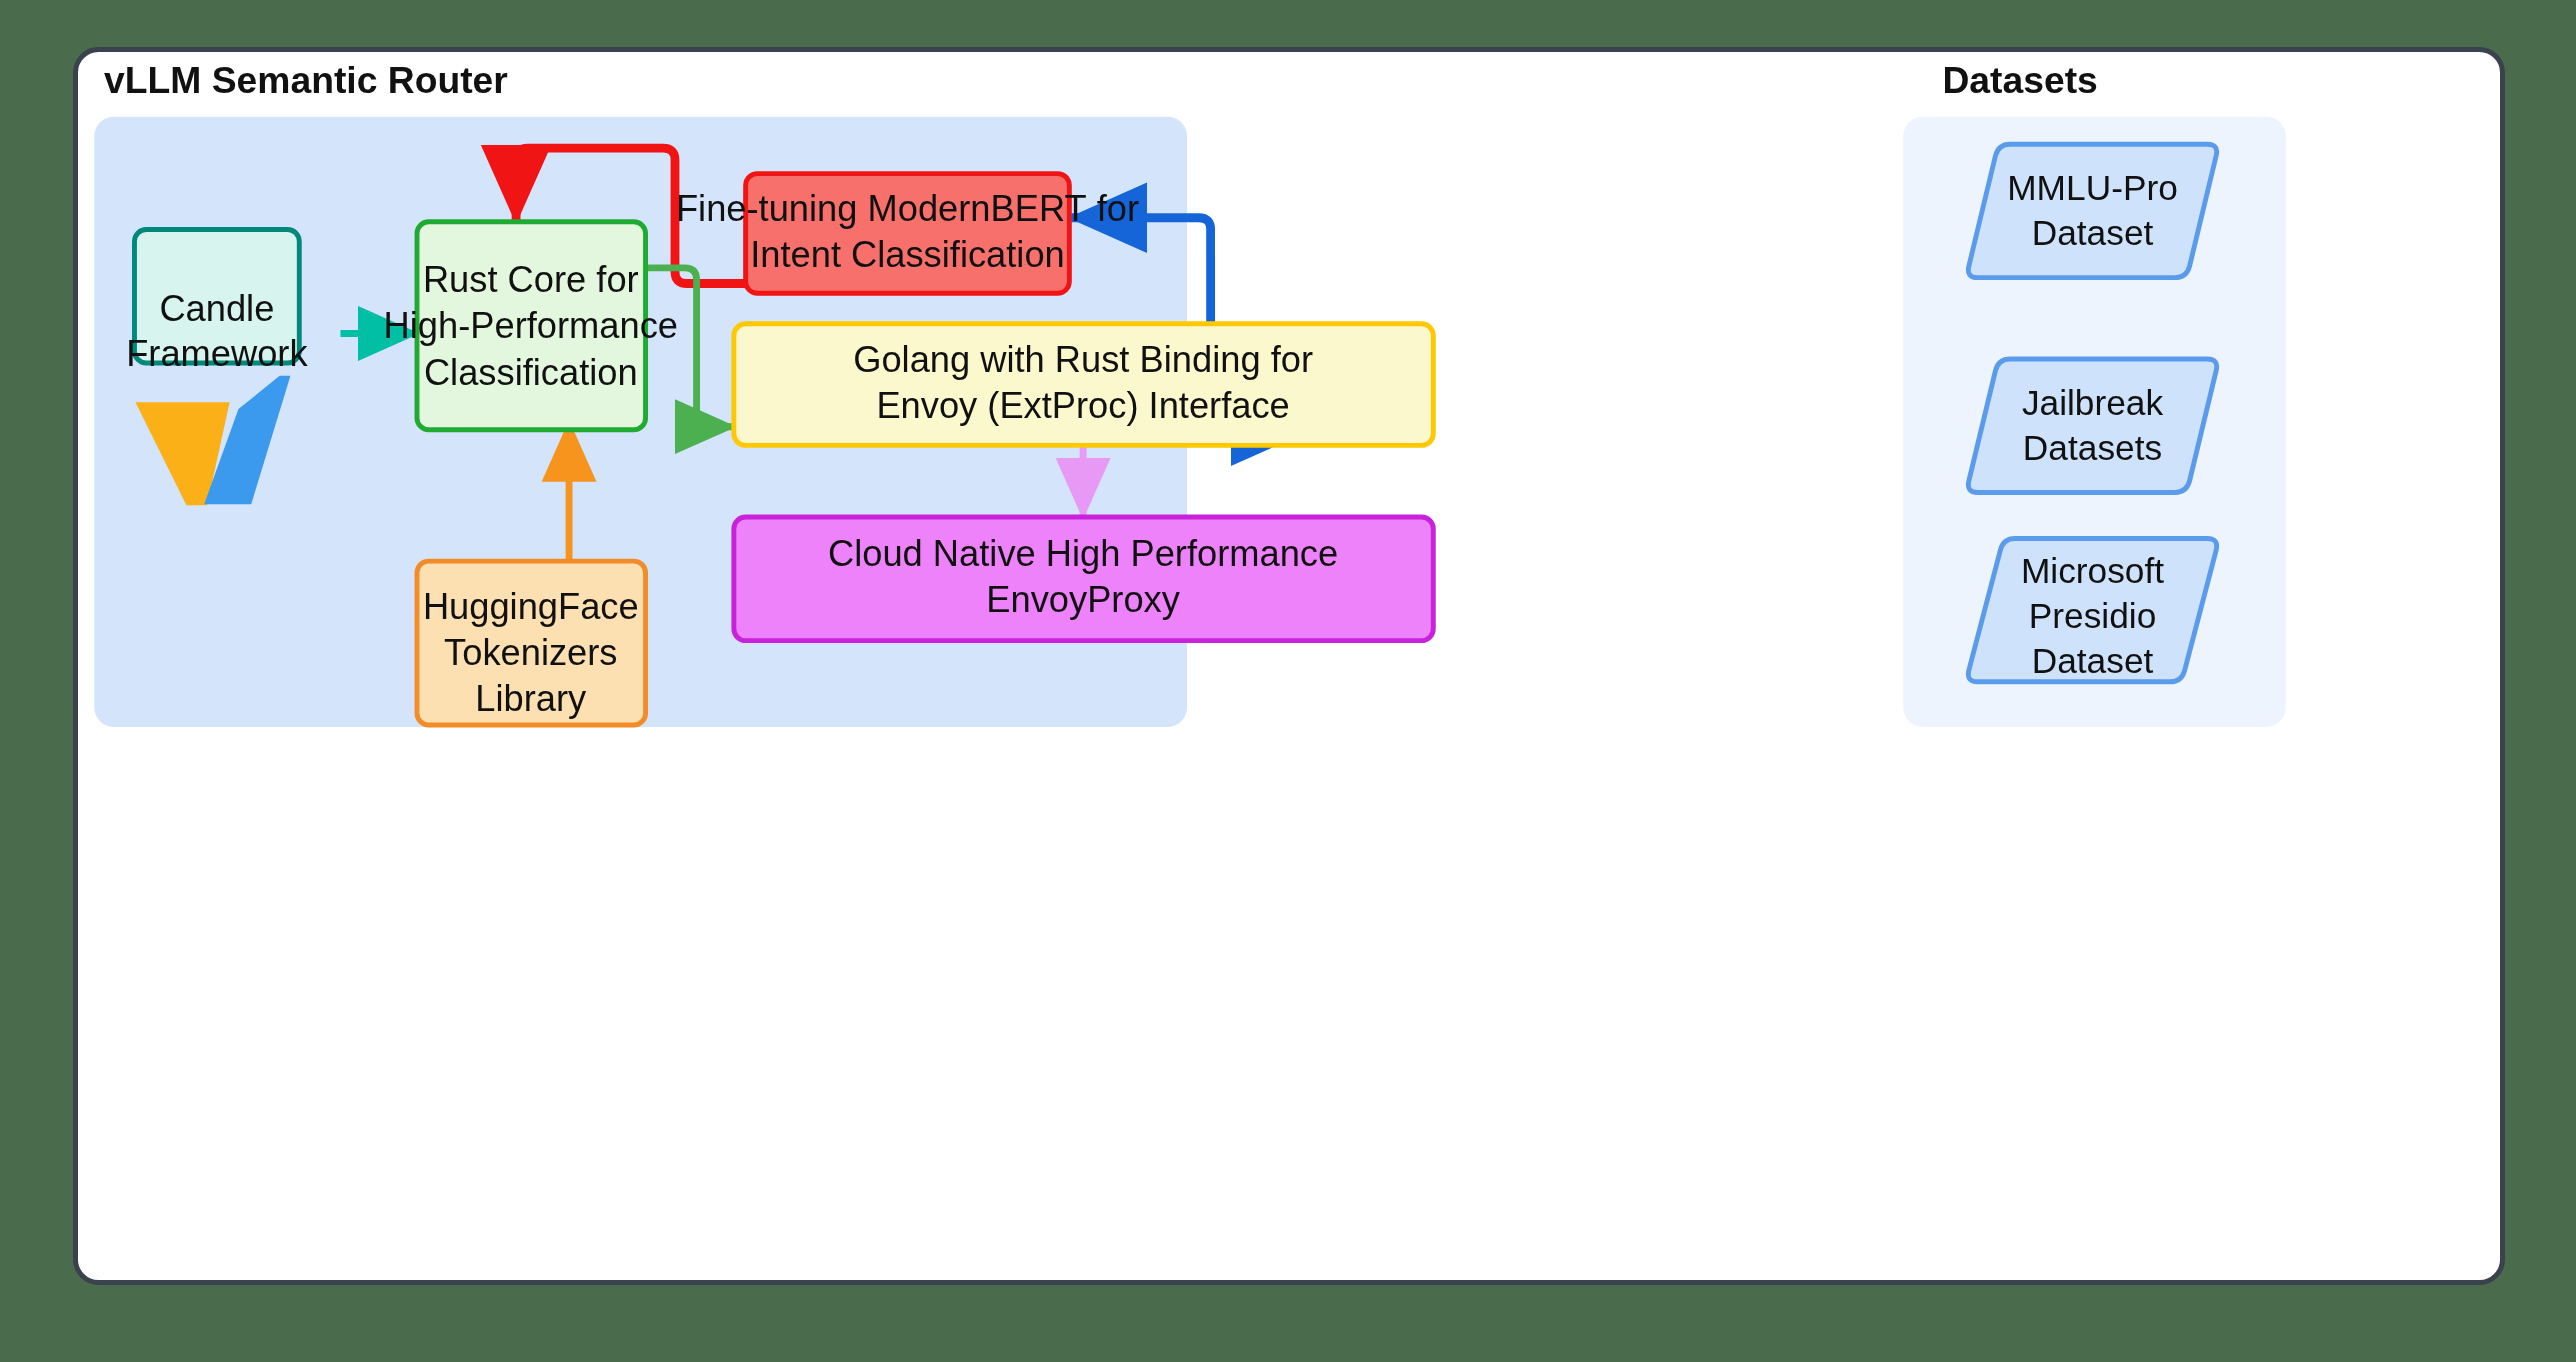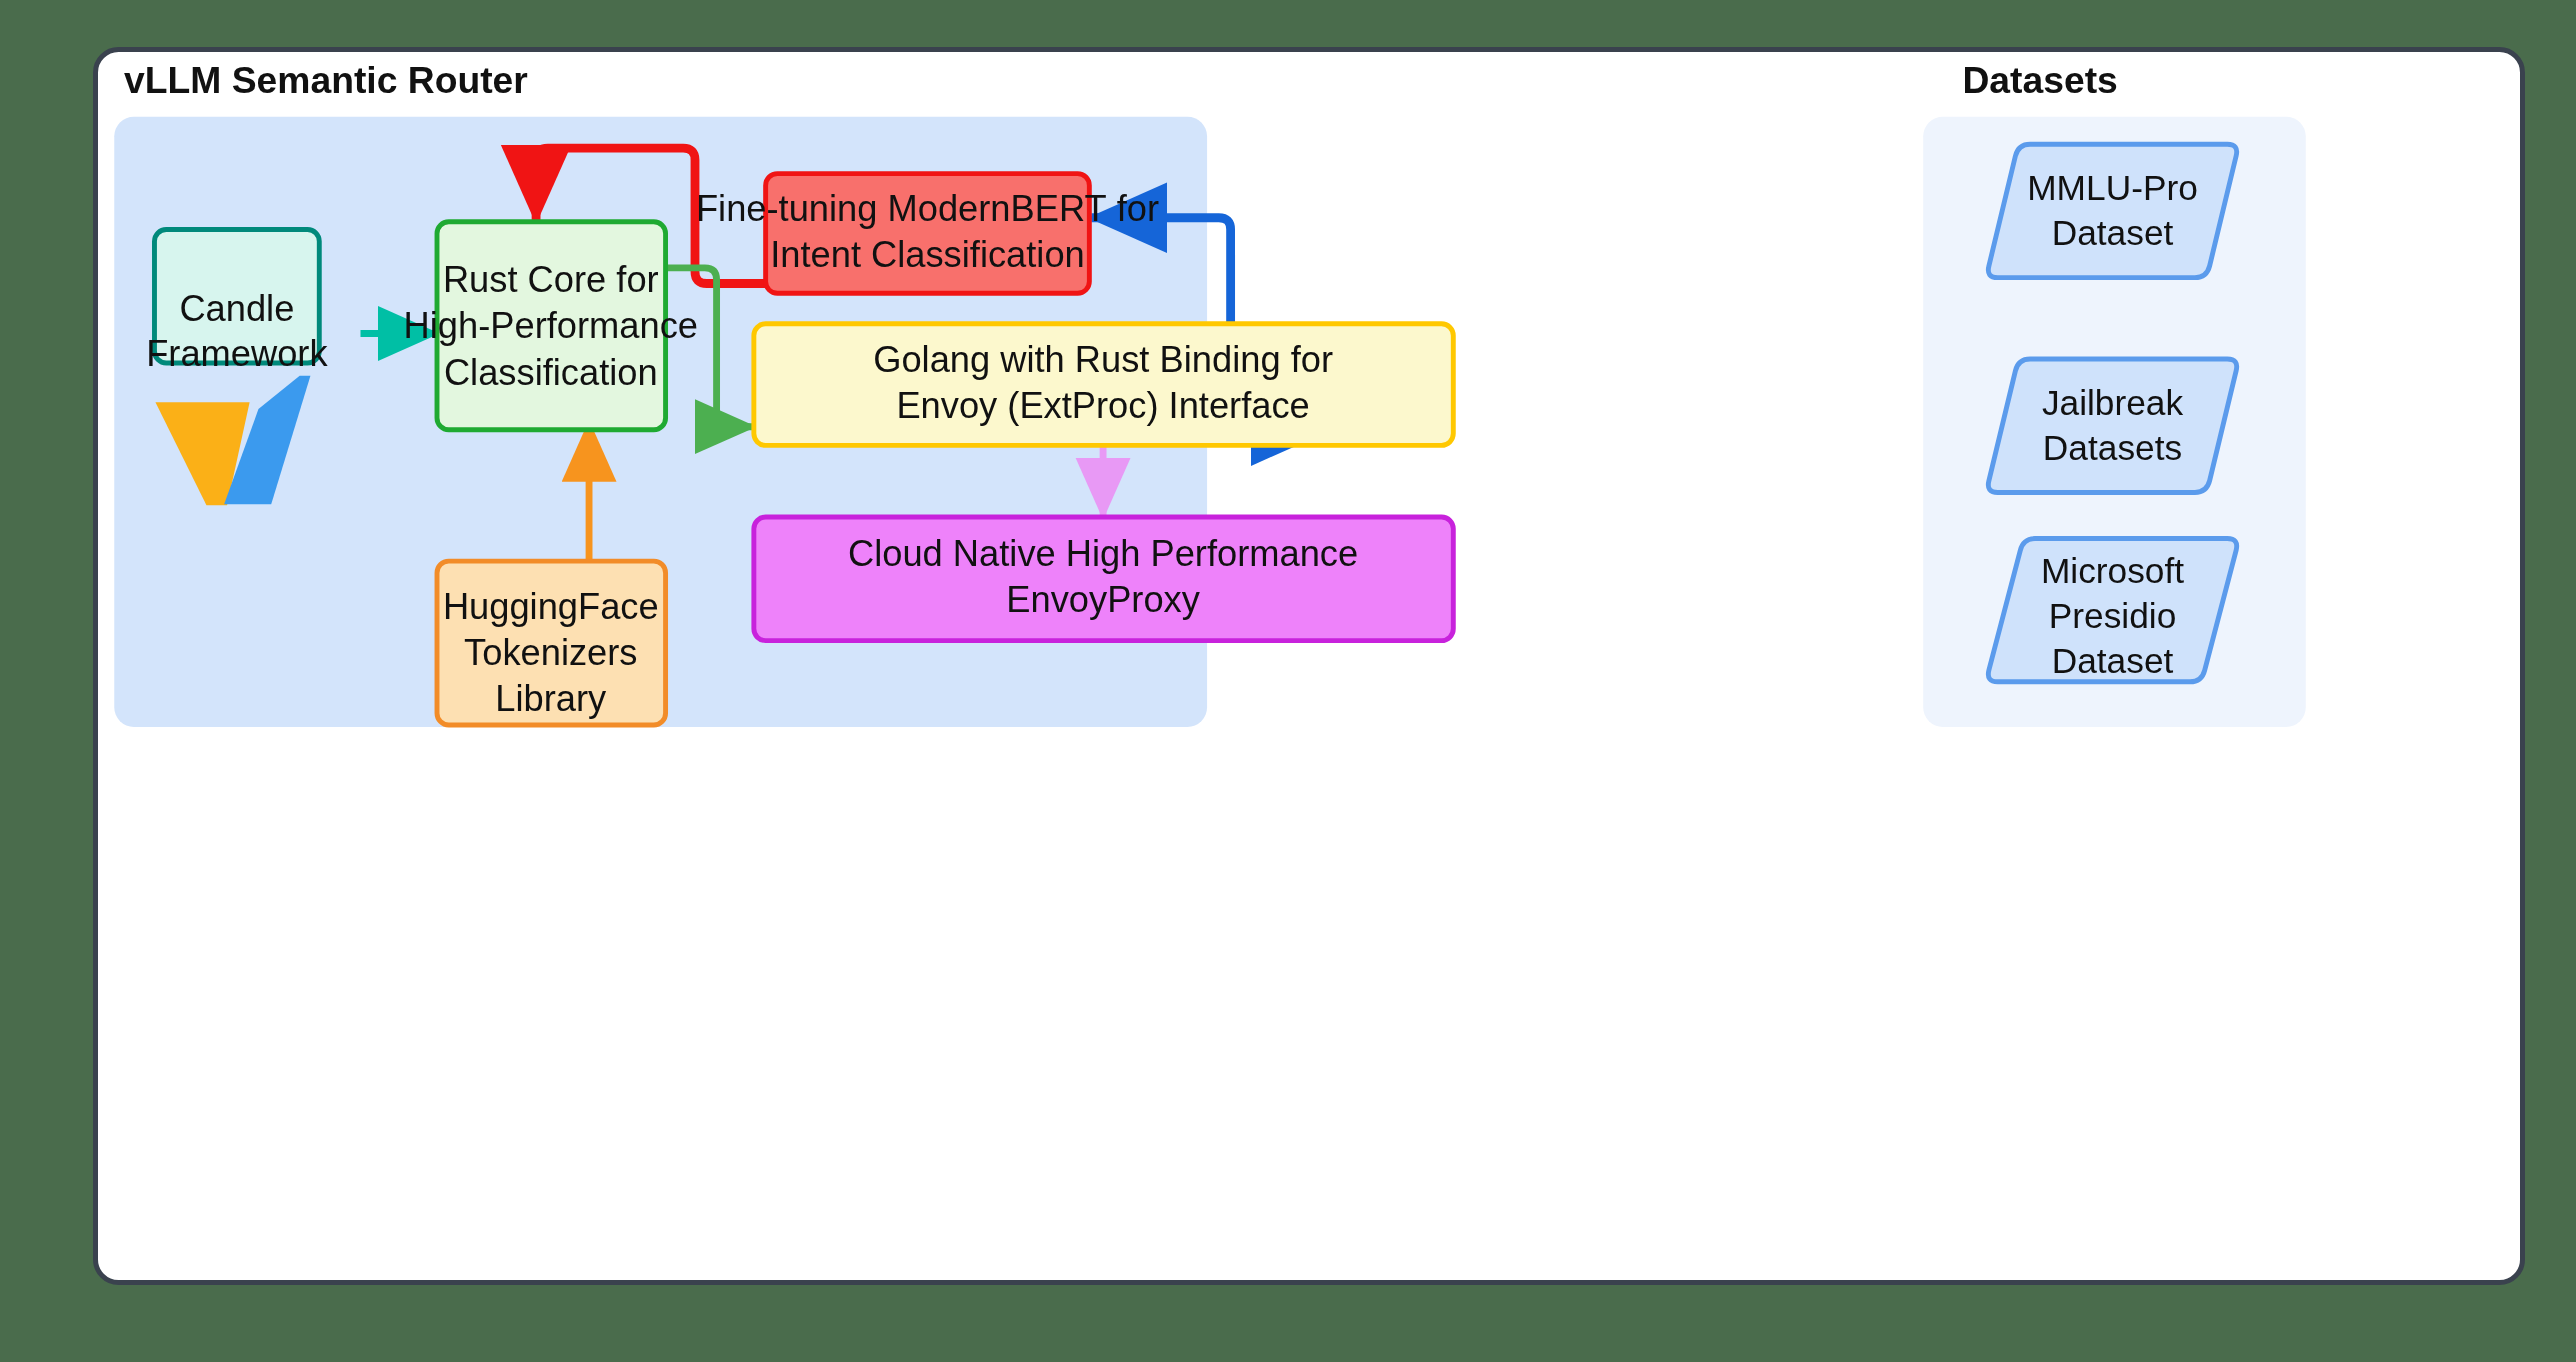--- a/index.html
+++ b/index.html
@@ -20,21 +20,20 @@
   .frame {
     position: absolute;
     left: 73px;
     top: 47px;
     width: 2432px;
     height: 1238px;
     background: #ffffff;
     border: 5.9px solid #3a424e;
     border-radius: 25.5px;
     box-sizing: border-box;
-    margin-left: 20px;
   }
   .frame-inner {
     position: absolute;
     inset: 0;
     overflow: hidden;
     border-radius: 19.6px;
   }
   svg.diagram {
     position: absolute;
     left: 0;

